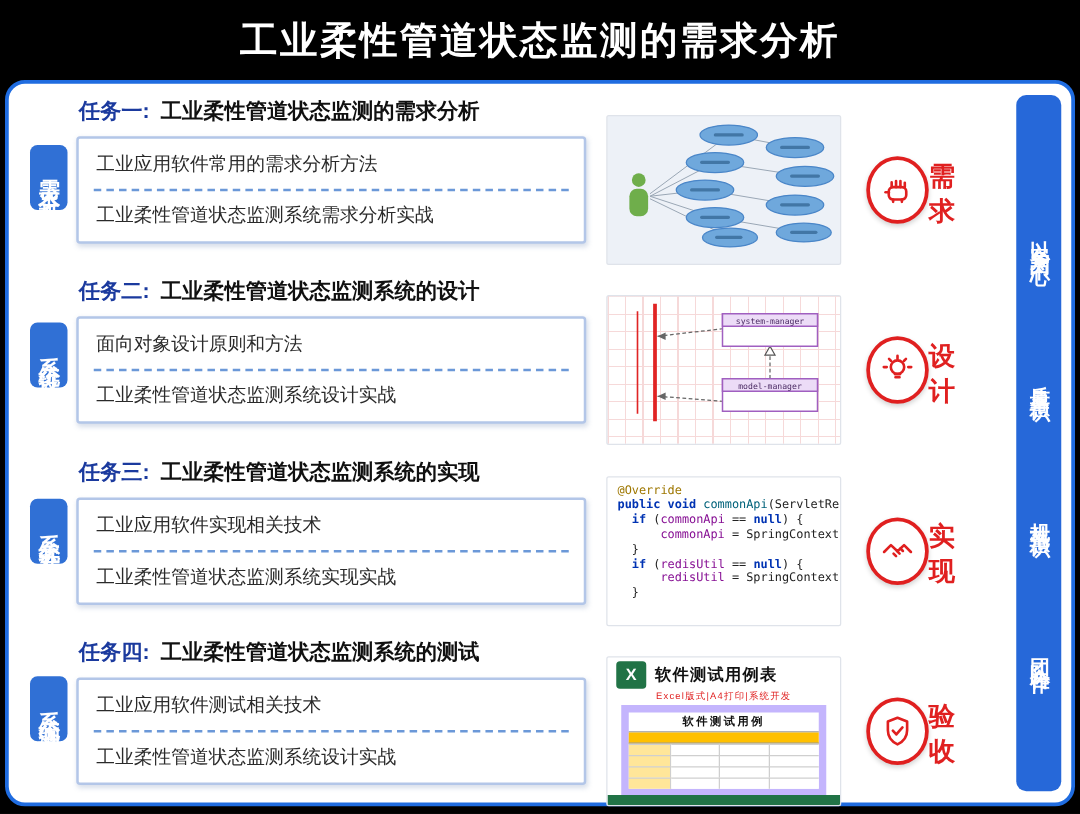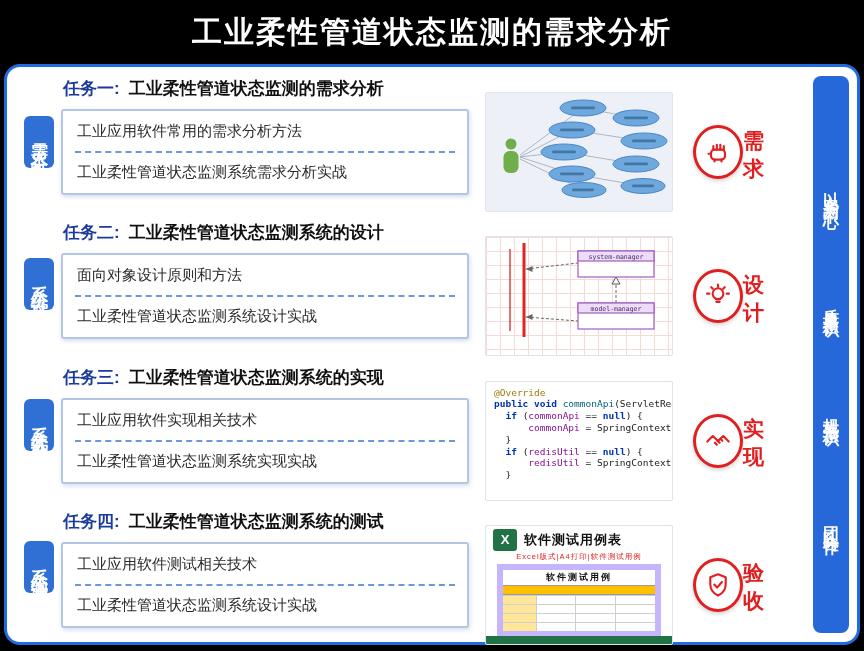--- a/index.html
+++ b/index.html
@@ -263,21 +263,21 @@
           <div class="topics-box">
             <div class="topic">工业应用软件测试相关技术</div>
             <hr class="topic-divider">
             <div class="topic">工业柔性管道状态监测系统设计实战</div>
           </div>
           <div class="thumb excel-thumb">
             <div class="xl-head-row">
               <div class="xl-icon">X</div>
               <div class="xl-doc-title">软件测试用例表</div>
             </div>
-            <div class="xl-sub">Excel版式|A4打印|软件测试用例</div>
+            <div class="xl-sub">Excel版式|A4打印|系统开发</div>
             <div class="xl-table">
               <div class="xl-title">软件测试用例</div>
               <div class="xl-headband"></div>
               <div class="xl-row">
                   <div class="xl-cell first"></div>
                   <div class="xl-cell"></div>
                   <div class="xl-cell"></div>
                   <div class="xl-cell"></div>
                 </div>
               <div class="xl-row">

